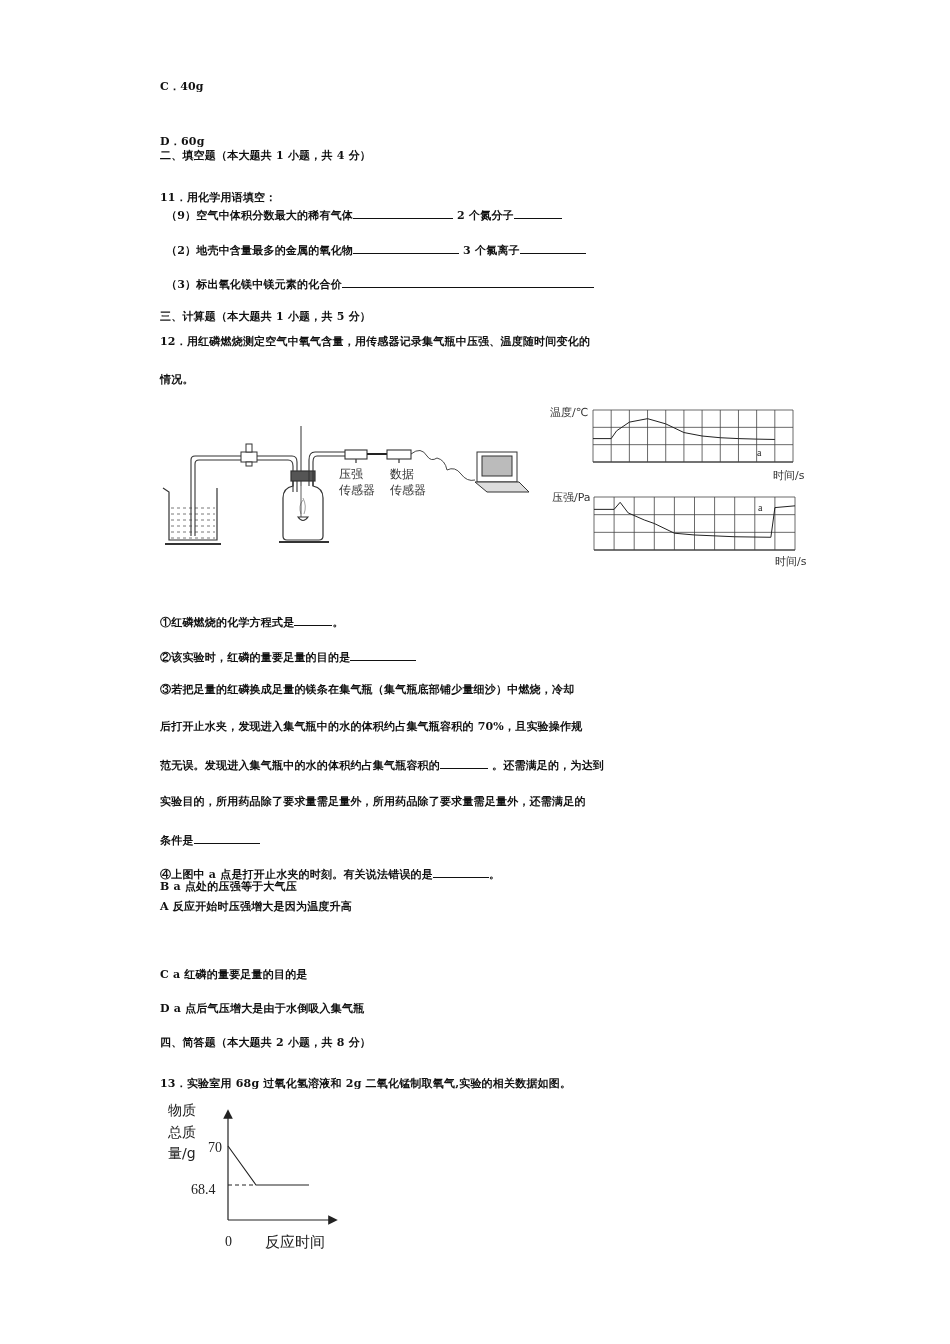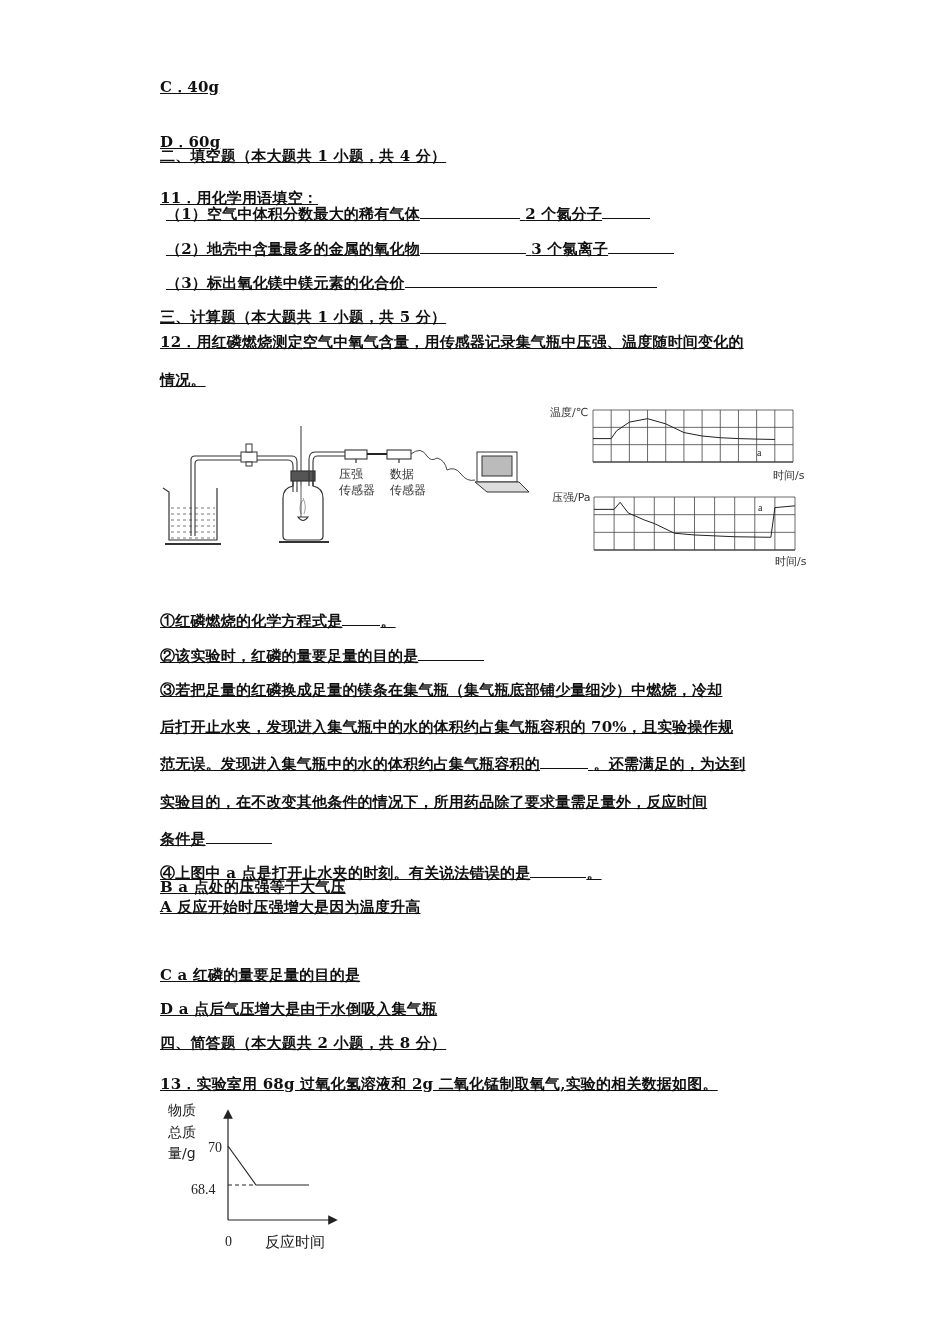--- a/index.html
+++ b/index.html
@@ -1,34 +1,34 @@
 <!DOCTYPE html>
 <html><head>
 <meta charset="utf-8">
 <style>
   html, body { margin: 0; padding: 0; background: #ffffff; }
   body { width: 950px; height: 1344px; position: relative; overflow: hidden;
          font-family: "DejaVu Serif", "Liberation Serif", serif; color: #111; }
-  .line { position: absolute; left: 160px; font-size: 15px; font-weight: bold; white-space: nowrap; line-height: 20px; letter-spacing: 0.2px; text-decoration: underline; }
+  .line { position: absolute; left: 160px; font-size: 11px; font-weight: bold; white-space: nowrap; line-height: 20px; letter-spacing: 0.2px; }
   .blank { display: inline-block; border-bottom: 1.3px solid #111; height: 14px; vertical-align: baseline; }
   .fig { position: absolute; }
   svg text { font-family: "DejaVu Sans", "Liberation Sans", sans-serif; }
   .serif-t { font-family: "Liberation Serif", "DejaVu Serif", serif; }
 </style>
 </head>
 <body>
 
 <div class="line" style="top:77px;">C．40g</div>
 <div class="line" style="top:112px;margin-top:20px;">D．60g</div>
 
 <div class="line" style="top:146px;">二、填空题（本大题共 1 小题，共 4 分）</div>
 <div class="line" style="top:188px;">11．用化学用语填空：</div>
 
 <div class="line" style="top:204px; left:166px;">
-  <span>（1）空气中体积分数最大的稀有气体</span><span class="blank" style="width:100px"></span>
+  <span>（9）空气中体积分数最大的稀有气体</span><span class="blank" style="width:100px"></span>
   <span>2 个氮分子</span><span class="blank" style="width:48px"></span>
 </div>
 <div class="line" style="top:239px; left:166px;">
   <span>（2）地壳中含量最多的金属的氧化物</span><span class="blank" style="width:106px"></span>
   <span>3 个氯离子</span><span class="blank" style="width:66px"></span>
 </div>
 <div class="line" style="top:273px; left:166px;">
   <span>（3）标出氧化镁中镁元素的化合价</span><span class="blank" style="width:252px"></span>
 </div>
 
@@ -150,21 +150,21 @@
 </div>
 <div class="line" style="top:646px;">
   <span>②该实验时，红磷的量要足量的目的是</span><span class="blank" style="width:66px"></span>
 </div>
 <div class="line" style="top:680px;">③若把足量的红磷换成足量的镁条在集气瓶（集气瓶底部铺少量细沙）中燃烧，冷却</div>
 <div class="line" style="top:717px;">后打开止水夹，发现进入集气瓶中的水的体积约占集气瓶容积的 70%，且实验操作规</div>
 <div class="line" style="top:754px;">
   <span>范无误。发现进入集气瓶中的水的体积约占集气瓶容积的</span><span class="blank" style="width:48px"></span>
   <span>。还需满足的，为达到</span>
 </div>
-<div class="line" style="top:792px;">实验目的，在不改变其他条件的情况下，所用药品除了要求量需足量外，反应时间</div>
+<div class="line" style="top:792px;">实验目的，所用药品除了要求量需足量外，所用药品除了要求量需足量外，还需满足的</div>
 <div class="line" style="top:829px;">
   <span>条件是</span><span class="blank" style="width:66px"></span>
 </div>
 <div class="line" style="top:863px;">
   <span>④上图中 a 点是打开止水夹的时刻。有关说法错误的是</span><span class="blank" style="width:56px"></span><span>。</span>
 </div>
 <div class="line" style="top:897px;">A 反应开始时压强增大是因为温度升高</div>
 <div class="line" style="top:877px;">B a 点处的压强等于大气压</div>
 <div class="line" style="top:965px;">C a 红磷的量要足量的目的是</div>
 <div class="line" style="top:999px;">D a 点后气压增大是由于水倒吸入集气瓶</div>

